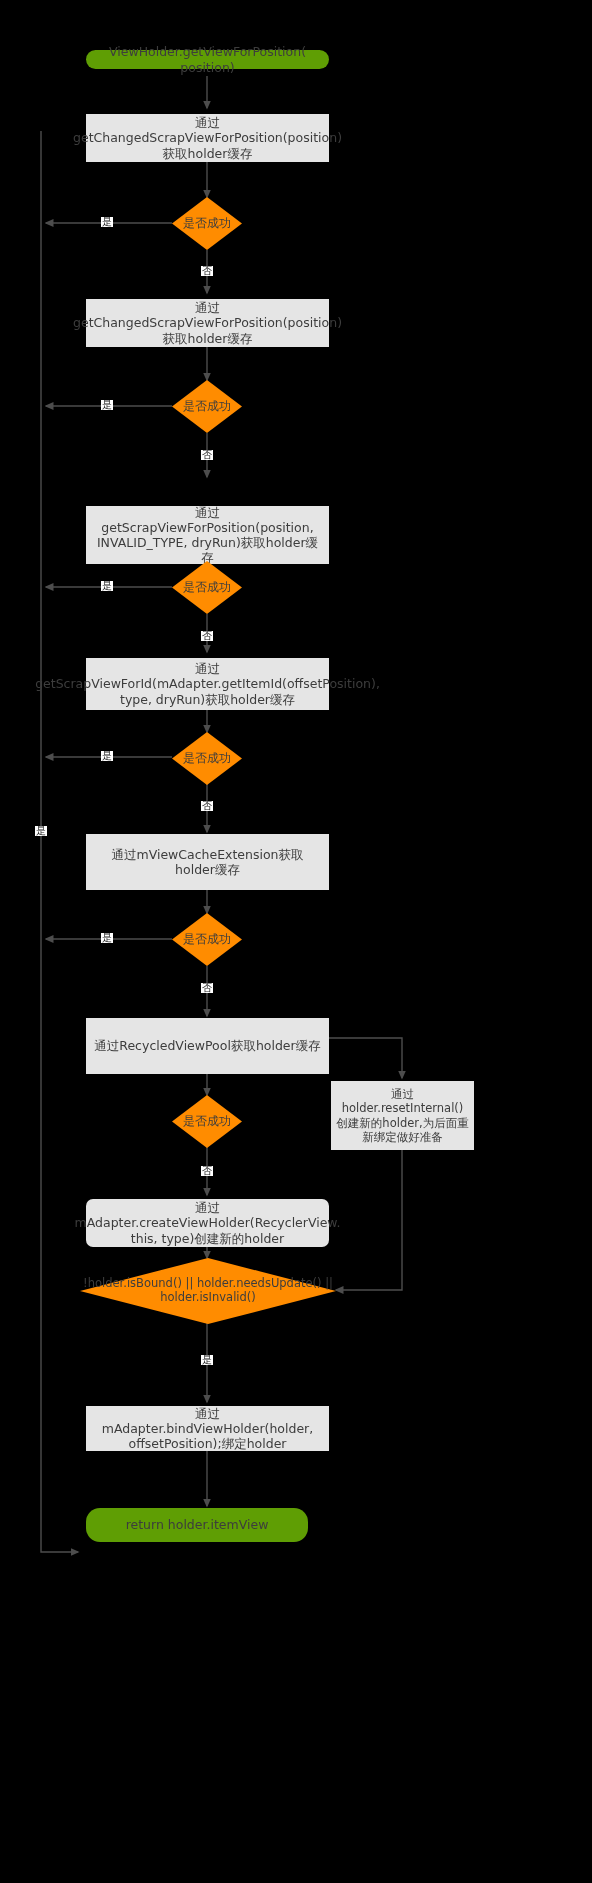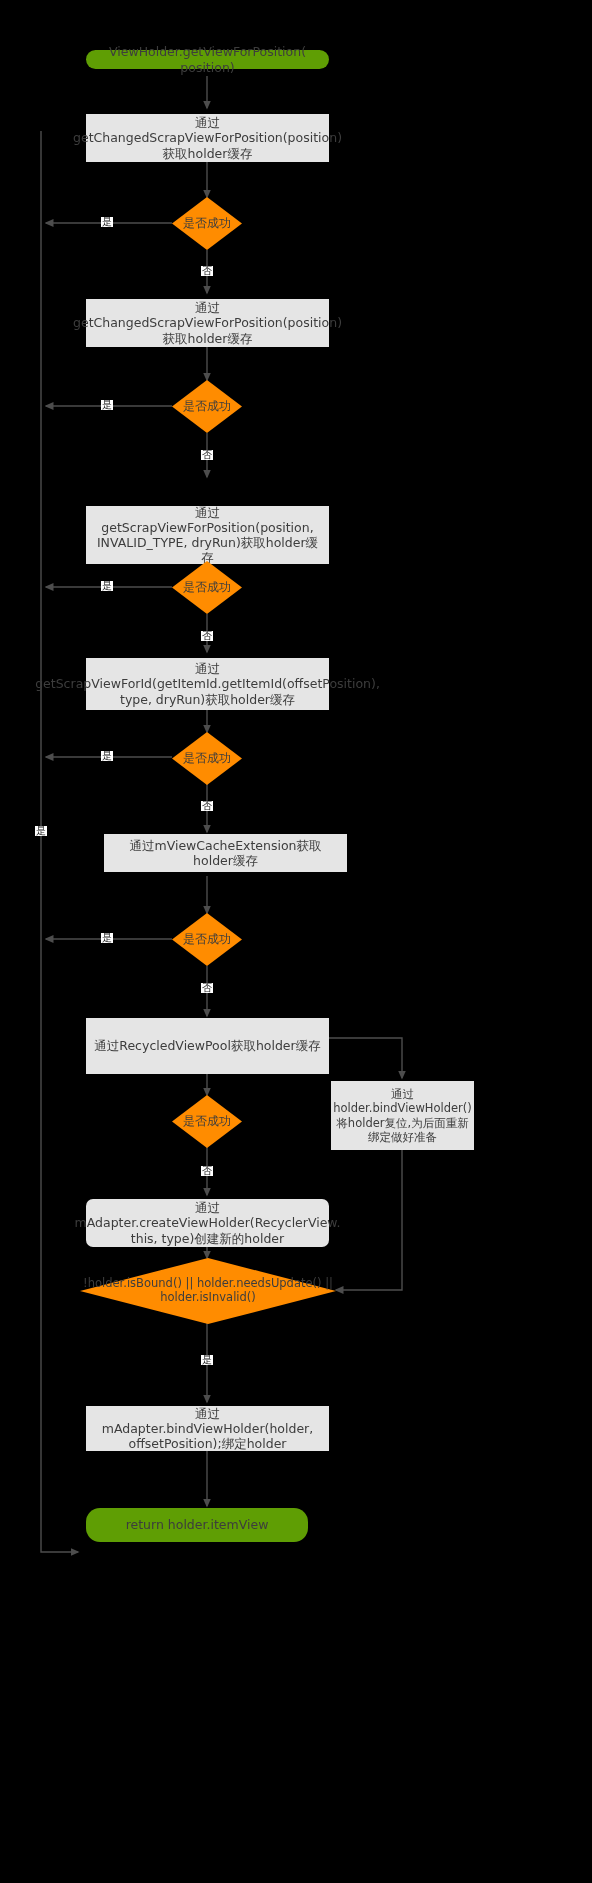--- a/index.html
+++ b/index.html
@@ -105,48 +105,48 @@
 
   <div class="node process" style="left:86px;top:483px;width:243px;height:58px;padding:2px 6px;margin-top:23px;">通过getScrapViewForPosition(position, INVALID_TYPE, dryRun)获取holder缓存</div>
 
   <div class="decision-wrap" style="left:172px;top:561px;width:70px;height:53px;">
     <svg width="70" height="53">
         <polygon points="35,0 70,26.5 35,53 0,26.5" fill="#ff8c00"></polygon>
       </svg>
     <div class="decision-label">是否成功</div>
   </div>
 
-  <div class="node process" style="left:86px;top:658px;width:243px;height:52px;padding:2px 6px;">通过 getScrapViewForId(getItemId.getItemId(offsetPosition), type, dryRun)获取holder缓存</div>
+  <div class="node process" style="left:86px;top:658px;width:243px;height:52px;padding:2px 6px;">通过 getScrapViewForId(mAdapter.getItemId(offsetPosition), type, dryRun)获取holder缓存</div>
 
   <div class="decision-wrap" style="left:172px;top:732px;width:70px;height:53px;">
     <svg width="70" height="53">
         <polygon points="35,0 70,26.5 35,53 0,26.5" fill="#ff8c00"></polygon>
       </svg>
     <div class="decision-label">是否成功</div>
   </div>
 
-  <div class="node process" style="left:104px;top:834px;width:243px;height:38px;padding:2px 6px;">通过mViewCacheExtension获取holder缓存</div>
+  <div class="node process" style="left:86px;top:834px;width:243px;height:56px;padding:2px 6px;">通过mViewCacheExtension获取holder缓存</div>
 
   <div class="decision-wrap" style="left:172px;top:913px;width:70px;height:53px;">
     <svg width="70" height="53">
         <polygon points="35,0 70,26.5 35,53 0,26.5" fill="#ff8c00"></polygon>
       </svg>
     <div class="decision-label">是否成功</div>
   </div>
 
   <div class="node process" style="left:86px;top:1018px;width:243px;height:56px;padding:2px 6px;">通过RecycledViewPool获取holder缓存</div>
 
   <div class="decision-wrap" style="left:172px;top:1095px;width:70px;height:53px;">
     <svg width="70" height="53">
         <polygon points="35,0 70,26.5 35,53 0,26.5" fill="#ff8c00"></polygon>
       </svg>
     <div class="decision-label">是否成功</div>
   </div>
 
-  <div class="node process" style="left:331px;top:1081px;width:143px;height:69px;padding:2px 5px;font-size:11.5px;">通过 holder.bindViewHolder() 将holder复位,为后面重新绑定做好准备</div>
+  <div class="node process" style="left:331px;top:1081px;width:143px;height:69px;padding:2px 5px;font-size:11.5px;">通过 holder.resetInternal() 创建新的holder,为后面重新绑定做好准备</div>
 
   <div class="node process" style="left:86px;top:1199px;width:243px;height:48px;padding:2px 6px;border-radius:7px;">通过 mAdapter.createViewHolder(RecyclerView. this, type)创建新的holder</div>
 
   <div class="decision-wrap" style="left:80px;top:1258px;width:256px;height:66px;">
     <svg width="256" height="66">
         <polygon points="128,0 256,33 128,66 0,33" fill="#ff8c00"></polygon>
       </svg>
     <div class="decision-label" style="font-size:11.5px;">!holder.isBound() || holder.needsUpdate() || holder.isInvalid()</div>
   </div>
 

